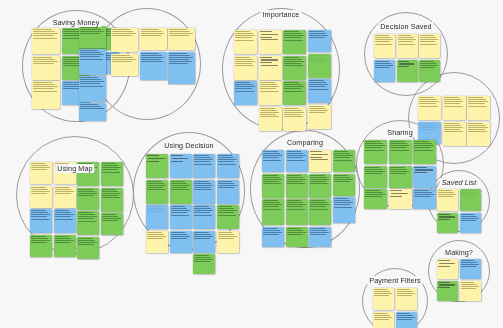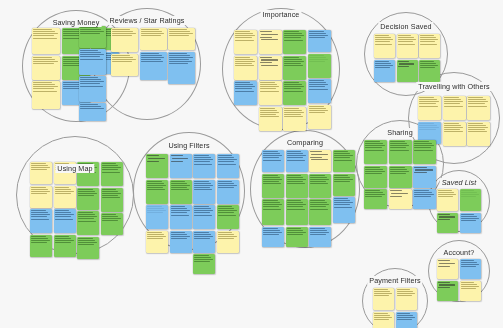--- a/index.html
+++ b/index.html
@@ -134,21 +134,20 @@
             <span class="ln" style="width: 74%;"></span>
             <span class="ln" style="width: 85%;"></span>
             <span class="ln" style="width: 96%;"></span>
             <span class="ln" style="width: 81%;"></span>
           </div>
         </div>
       </div>
     </div>
     <div class="cluster" style="left: 93px; top: 8px; width: 108px; height: 112px;">
       <div class="ring"></div>
-      <div class="title" style="top: 8px;">Reviews / Star Ratings</div>
       <div class="notes" style="left: 18px; top: 20px;">
         <div class="note y" style="left: 0px; top: 0px; width: 27px; height: 24px;">
           <div class="lines">
             <span class="ln" style="width: 74%;"></span>
             <span class="ln" style="width: 85%;"></span>
             <span class="ln" style="width: 96%;"></span>
             <span class="ln" style="width: 81%;"></span>
           </div>
         </div>
         <div class="note y" style="left: 28.5px; top: 0px; width: 27px; height: 22px;">
@@ -418,21 +417,20 @@
             <span class="ln" style="width: 74%;"></span>
             <span class="ln" style="width: 85%;"></span>
             <span class="ln" style="width: 96%;"></span>
             <span class="ln" style="width: 81%;"></span>
           </div>
         </div>
       </div>
     </div>
     <div class="cluster" style="left: 408px; top: 72px; width: 92px; height: 92px;">
       <div class="ring"></div>
-      <div class="title" style="top: 10px;">Travelling with Others</div>
       <div class="notes" style="left: 10px; top: 24px;">
         <div class="note y" style="left: 0px; top: 0px; width: 23px; height: 24px;">
           <div class="lines">
             <span class="ln" style="width: 74%;"></span>
             <span class="ln" style="width: 85%;"></span>
             <span class="ln" style="width: 96%;"></span>
             <span class="ln" style="width: 81%;"></span>
             <span class="ln" style="width: 92%;"></span>
           </div>
         </div>
@@ -824,21 +822,21 @@
             <span class="ln" style="width: 74%;"></span>
             <span class="ln" style="width: 85%;"></span>
             <span class="ln" style="width: 96%;"></span>
             <span class="ln" style="width: 81%;"></span>
           </div>
         </div>
       </div>
     </div>
     <div class="cluster" style="left: 133px; top: 132px; width: 112px; height: 118px;">
       <div class="ring"></div>
-      <div class="title" style="top: 9px;">Using Filters</div>
+      <div class="title" style="top: 9px;">Using Decision</div>
       <div class="notes" style="left: 13px; top: 22px;">
         <div class="note g q" style="left: 0px; top: 0px; width: 22px; height: 24px;">
           <div class="lines">
             <span class="ln" style="width: 62%; margin-left: 0%;"></span>
             <span class="ln" style="width: 84%; margin-left: 6%;"></span>
             <span class="ln" style="width: 62%; margin-left: 0%;"></span>
           </div>
         </div>
         <div class="note b q" style="left: 23.5px; top: 0px; width: 22px; height: 24px;">
           <div class="lines">
@@ -1009,21 +1007,21 @@
             <span class="ln" style="width: 74%;"></span>
             <span class="ln" style="width: 85%;"></span>
             <span class="ln" style="width: 96%;"></span>
             <span class="ln" style="width: 81%;"></span>
           </div>
         </div>
       </div>
     </div>
     <div class="cluster" style="left: 428px; top: 240px; width: 62px; height: 62px;">
       <div class="ring"></div>
-      <div class="title" style="top: 8px;">Account?</div>
+      <div class="title" style="top: 8px;">Making?</div>
       <div class="notes" style="left: 9px; top: 19px;">
         <div class="note y q" style="left: 0px; top: 0px; width: 21px; height: 20px;">
           <div class="lines">
             <span class="ln" style="width: 62%; margin-left: 0%;"></span>
             <span class="ln" style="width: 84%; margin-left: 6%;"></span>
             <span class="ln" style="width: 62%; margin-left: 0%;"></span>
           </div>
         </div>
         <div class="note b" style="left: 22.5px; top: 0px; width: 21px; height: 20px;">
           <div class="lines">

